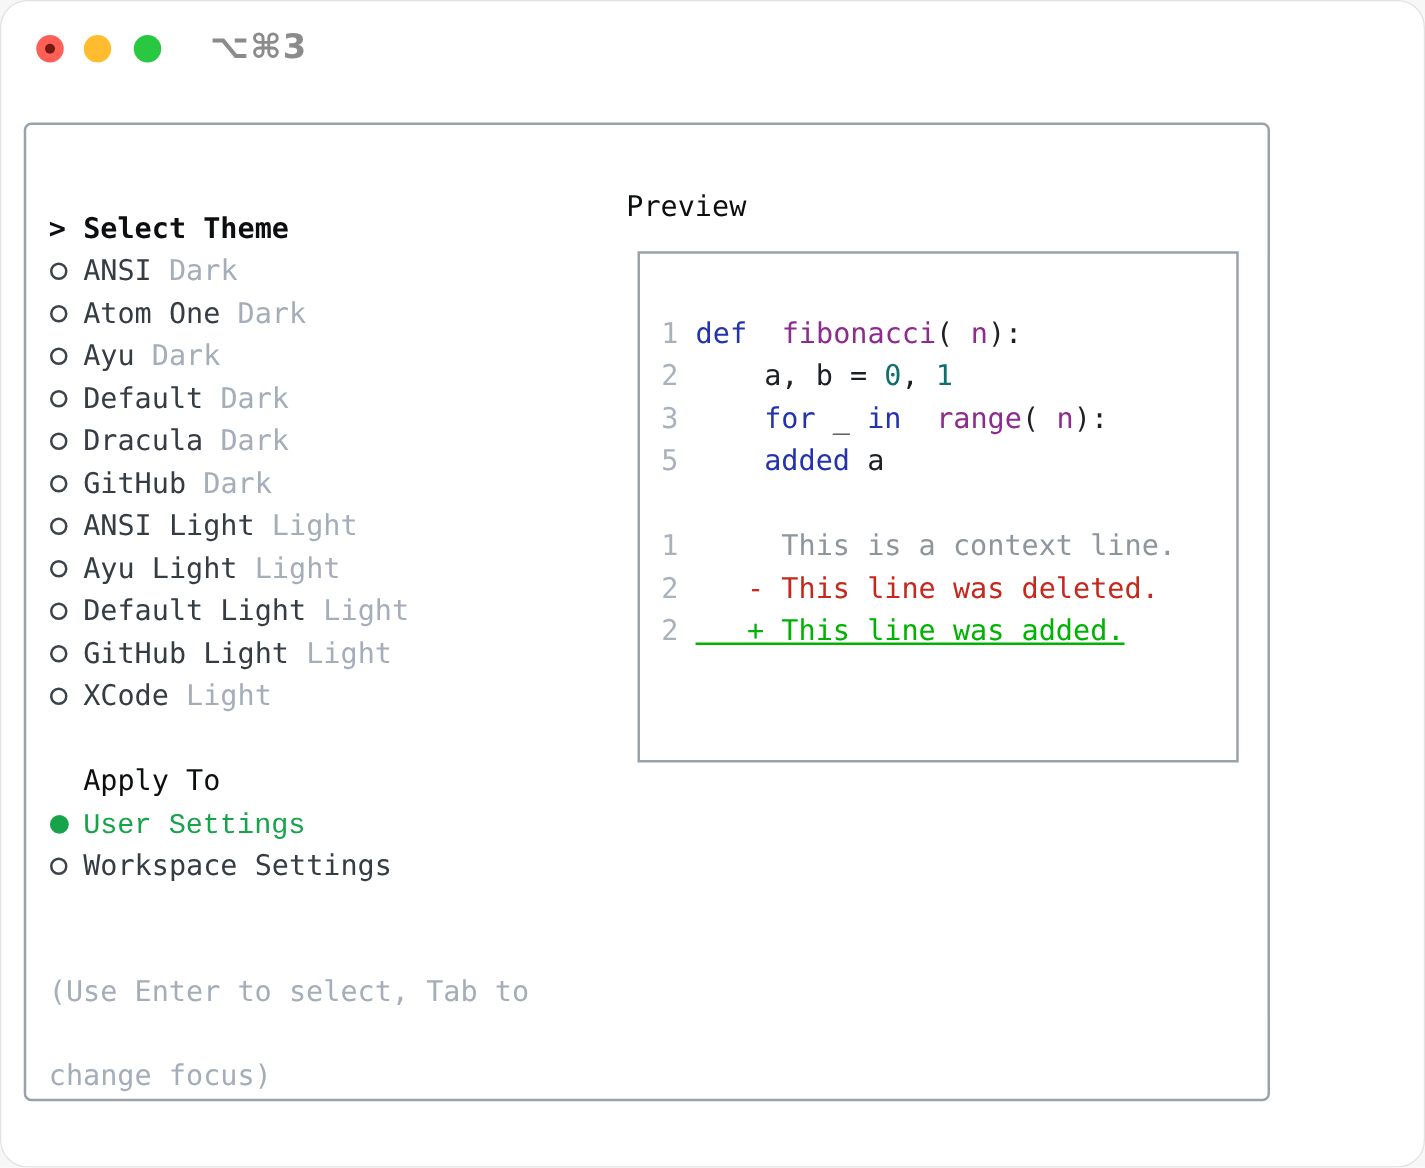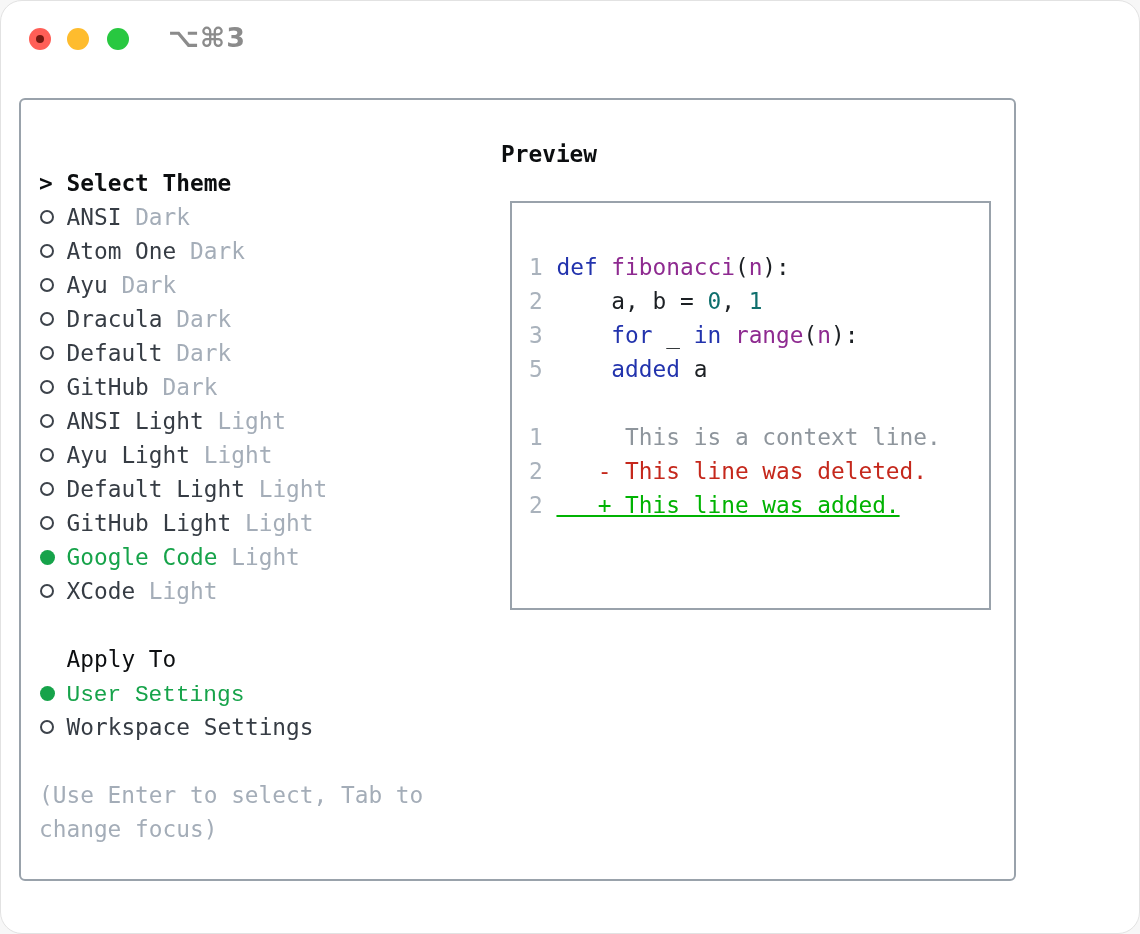--- a/index.html
+++ b/index.html
@@ -44,35 +44,35 @@
   .radio{
     position:absolute;left:1px;top:10px;width:14px;height:14px;border-radius:50%;
     border:2px solid #3d434b;box-sizing:border-box;
   }
   .radio.sel{border:none;background:var(--accent_green);width:15px;height:15px;}
   .t-variant{color:var(--text_dim);}
   .item.selected .t-name{color:var(--accent_green);}
   .opt-label{color:var(--text_primary);}
   .opt.selected .opt-label{color:var(--accent_green);font-family:Liberation Mono, monospace;}
   .spacer{height:34px;}
-  .help{color:var(--text_dim);}
+  .help{color:var(--text_dim);margin-top:33px;}
   
   .preview-title{
-    position:absolute;left:500px;top:136px;height:34px;line-height:34px;
-    font-size:22.8px;font-weight:bold;color:var(--text_header);text-align:center;
+    position:absolute;left:500px;top:148px;height:34px;line-height:34px;
+    font-size:22.8px;font-weight:normal;color:var(--text_header);text-align:center;
   }
   .code-box{
     position:absolute;left:509px;top:200px;width:481px;height:409px;
     border:2px solid var(--border_gray);background:#fff;box-sizing:border-box;
     padding:47px 0 0 17px;overflow:hidden;
   }
   .code-line{height:34px;line-height:34px;white-space:pre;font-size:22.8px;color:var(--code_plain);}
   .num{color:var(--line_number);}
   .kwd{color:var(--keyword_blue);}
-  .typ{color:var(--type_purple);}
+  .typ{color:var(--type_purple);margin-left:14px;}
   .lit{color:var(--literal_teal);}
   .pln{color:var(--code_plain);}
   .ctx{color:var(--context_gray);}
   .del{color:var(--diff_del);}
   .add{color:var(--diff_add);text-decoration:underline;}
 </style>
 </head>
 <body>
 
 <div class="window">
@@ -87,28 +87,27 @@
   </div>
 
   <div class="panel"></div>
 
   <div class="left-col">
     <div class="row"><span class="marker prompt">&gt;</span><span class="hdr">Select Theme</span></div>
     <div id="theme-items">
         <div class="row item"><span class="marker"><span class="radio"></span></span><span class="t-name">ANSI</span><span class="t-variant"> Dark</span></div>
         <div class="row item"><span class="marker"><span class="radio"></span></span><span class="t-name">Atom One</span><span class="t-variant"> Dark</span></div>
         <div class="row item"><span class="marker"><span class="radio"></span></span><span class="t-name">Ayu</span><span class="t-variant"> Dark</span></div>
+        <div class="row item"><span class="marker"><span class="radio"></span></span><span class="t-name">Default</span><span class="t-variant"> Dark</span></div>
         <div class="row item"><span class="marker"><span class="radio"></span></span><span class="t-name">Dracula</span><span class="t-variant"> Dark</span></div>
-        <div class="row item"><span class="marker"><span class="radio"></span></span><span class="t-name">Default</span><span class="t-variant"> Dark</span></div>
         <div class="row item"><span class="marker"><span class="radio"></span></span><span class="t-name">GitHub</span><span class="t-variant"> Dark</span></div>
         <div class="row item"><span class="marker"><span class="radio"></span></span><span class="t-name">ANSI Light</span><span class="t-variant"> Light</span></div>
         <div class="row item"><span class="marker"><span class="radio"></span></span><span class="t-name">Ayu Light</span><span class="t-variant"> Light</span></div>
         <div class="row item"><span class="marker"><span class="radio"></span></span><span class="t-name">Default Light</span><span class="t-variant"> Light</span></div>
         <div class="row item"><span class="marker"><span class="radio"></span></span><span class="t-name">GitHub Light</span><span class="t-variant"> Light</span></div>
-        <div class="row item selected"><span class="marker"><span class="radio sel"></span></span><span class="t-name">Google Code</span><span class="t-variant"> Light</span></div>
         <div class="row item"><span class="marker"><span class="radio"></span></span><span class="t-name">XCode</span><span class="t-variant"> Light</span></div>
       </div>
     <div class="spacer"></div>
     <div class="row"><span class="marker"> </span><span class="subhdr">Apply To</span></div>
     <div id="apply-items">
         <div class="row opt selected"><span class="marker"><span class="radio sel"></span></span><span class="opt-label">User Settings</span></div>
         <div class="row opt"><span class="marker"><span class="radio"></span></span><span class="opt-label">Workspace Settings</span></div>
       </div>
     <div class="spacer"></div>
     <div class="row help">(Use Enter to select, Tab to</div>

